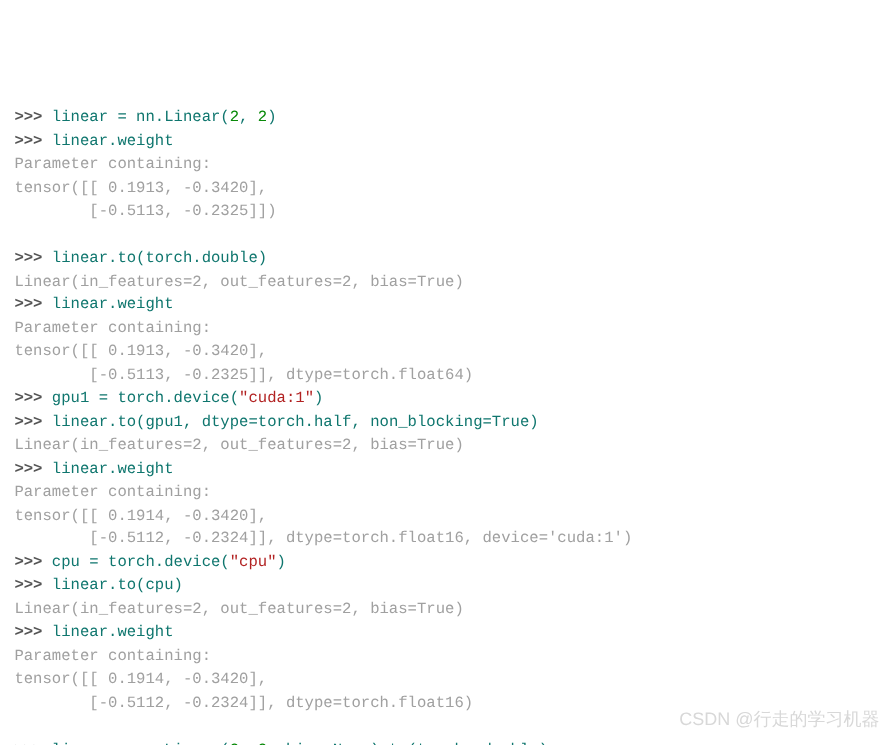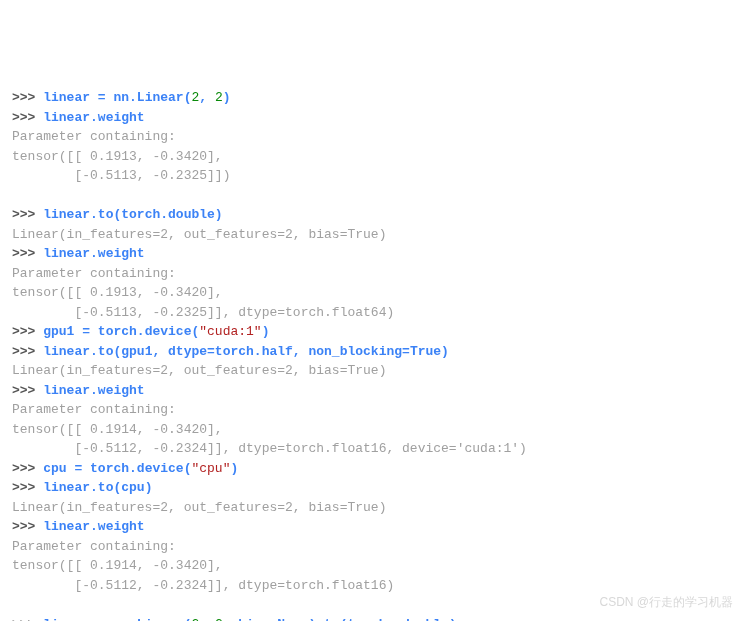--- a/index.html
+++ b/index.html
@@ -6,31 +6,31 @@
       font-family: Consolas, Monaco, "Courier New", monospace;
       font-size: 13px;
       line-height: 1.5;
       margin: 0;
       padding: 10px 12px;
       background: #ffffff;
       color: #333;
       white-space: pre;
     }
     .prompt { color: #555; font-weight: bold; }
-    .kw { color: #3b82f6; font-weight: bold; }
+    .kw { color: #0f766e; font-weight: normal; }
     .num { color: #0a8a0a; }
     .str { color: #B22222; }
     .out { color: #a0a0a0; font-family: Liberation Mono, monospace; }
     .watermark {
       position: fixed;
       right: 14px;
       bottom: 10px;
       color: #d8d8d8;
       font-family: Arial, sans-serif;
-      font-size: 12px;
+      font-size: 15px;
       white-space: nowrap;
     }
     .line { display: block; }
   </style>
 </head>
 <body>
 
 
 
 <div id="code-container"><span class="line"><span class="prompt">&gt;&gt;&gt; </span><span class="kw">linear = nn.Linear(</span><span class="num">2</span><span class="kw">, </span><span class="num">2</span><span class="kw">)</span></span><span class="line"><span class="prompt">&gt;&gt;&gt; </span><span class="kw">linear.weight</span></span><span class="line out">Parameter containing:</span><span class="line out">tensor([[ 0.1913, -0.3420],</span><span class="line out">        [-0.5113, -0.2325]])</span><span class="line">&nbsp;</span><span class="line"><span class="prompt">&gt;&gt;&gt; </span><span class="kw">linear.to(torch.double)</span></span><span class="line out">Linear(in_features=2, out_features=2, bias=True)</span><span class="line"><span class="prompt">&gt;&gt;&gt; </span><span class="kw">linear.weight</span></span><span class="line out">Parameter containing:</span><span class="line out">tensor([[ 0.1913, -0.3420],</span><span class="line out">        [-0.5113, -0.2325]], dtype=torch.float64)</span><span class="line"><span class="prompt">&gt;&gt;&gt; </span><span class="kw">gpu1 = torch.device(</span><span class="str">"cuda:1"</span><span class="kw">)</span></span><span class="line"><span class="prompt">&gt;&gt;&gt; </span><span class="kw">linear.to(gpu1, dtype=torch.half, non_blocking=True)</span></span><span class="line out">Linear(in_features=2, out_features=2, bias=True)</span><span class="line"><span class="prompt">&gt;&gt;&gt; </span><span class="kw">linear.weight</span></span><span class="line out">Parameter containing:</span><span class="line out">tensor([[ 0.1914, -0.3420],</span><span class="line out">        [-0.5112, -0.2324]], dtype=torch.float16, device='cuda:1')</span><span class="line"><span class="prompt">&gt;&gt;&gt; </span><span class="kw">cpu = torch.device(</span><span class="str">"cpu"</span><span class="kw">)</span></span><span class="line"><span class="prompt">&gt;&gt;&gt; </span><span class="kw">linear.to(cpu)</span></span><span class="line out">Linear(in_features=2, out_features=2, bias=True)</span><span class="line"><span class="prompt">&gt;&gt;&gt; </span><span class="kw">linear.weight</span></span><span class="line out">Parameter containing:</span><span class="line out">tensor([[ 0.1914, -0.3420],</span><span class="line out">        [-0.5112, -0.2324]], dtype=torch.float16)</span><span class="line">&nbsp;</span><span class="line"><span class="prompt">&gt;&gt;&gt; </span><span class="kw">linear = nn.Linear(</span><span class="num">2</span><span class="kw">, </span><span class="num">2</span><span class="kw">, bias=None).to(torch.cdouble)</span></span></div>

